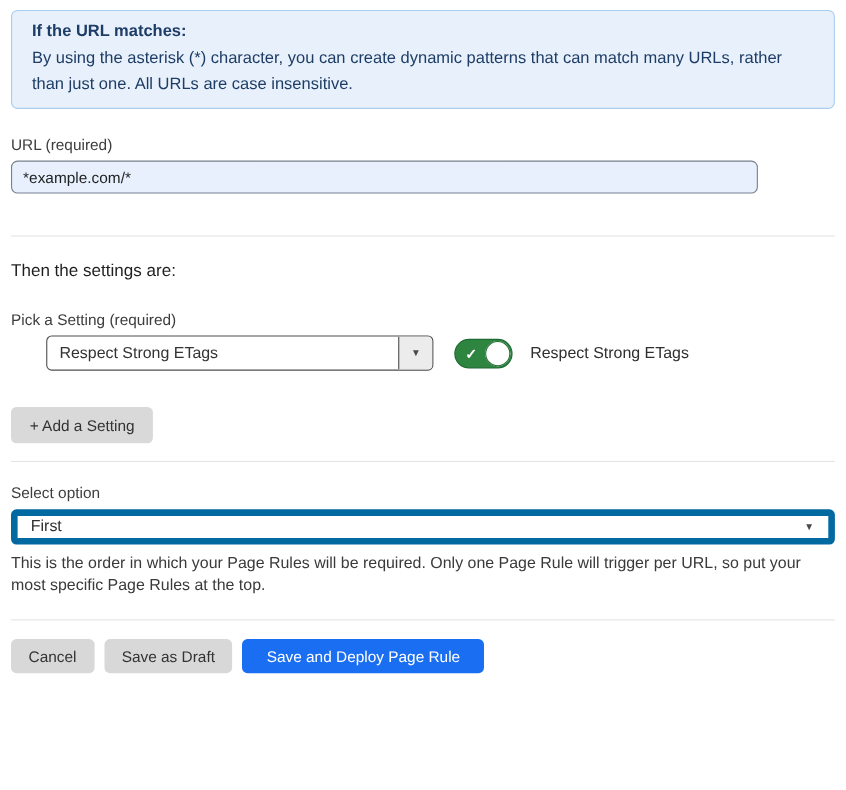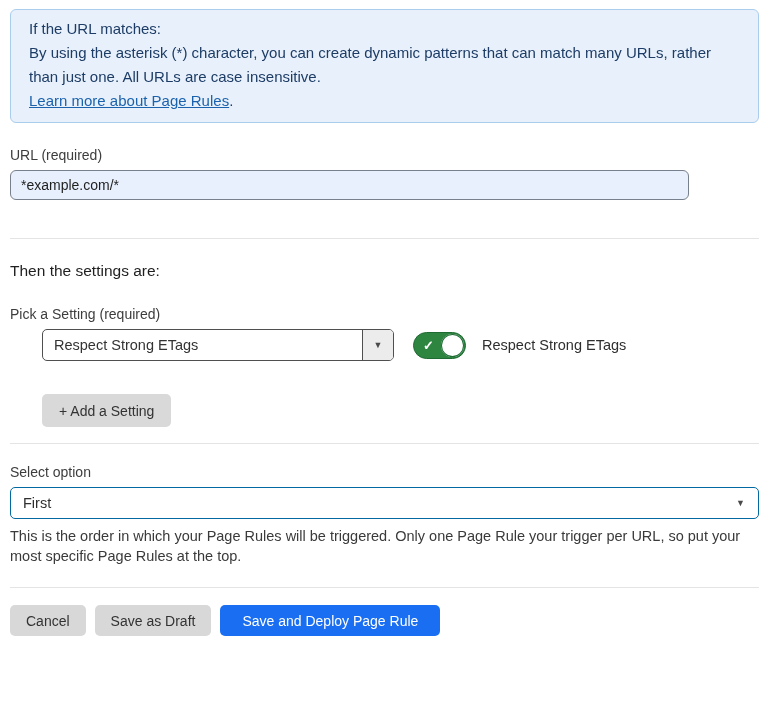--- a/index.html
+++ b/index.html
@@ -29,21 +29,21 @@
   .info-box {
     background: #e8f1fb;
     border: 1px solid #aacdee;
     border-radius: 6px;
     padding: 7px 18px 9px 18px;
     color: #1d3c66;
     font-size: 15px;
     line-height: 24px;
     margin-bottom: 24px;
   }
-  .info-title { font-weight: 400; }
+  .info-title { font-weight: 700; }
   .info-body { }
   .info-link {
     color: #1b62ad;
     text-decoration: underline;
     cursor: pointer;
   }
   .info-link-suffix { color: #1d3c66; }
 
   
   .field-label {
@@ -164,28 +164,27 @@
     margin-top: 33px;
     height: 33px;
     padding: 0 17px;
     background: #d9d9d9;
     color: #333333;
     border: none;
     border-radius: 5px;
     font-size: 14px;
     font-family: "Liberation Sans", sans-serif;
     cursor: pointer;
-    margin-left: 32px;
   }
 
   
   .order-select {
     width: 749px;
     height: 32px;
-    border: 1px solid #0369a1;
+    border: 6px solid #0369a1;
     border-radius: 5px;
     background: #ffffff;
     display: flex;
     align-items: center;
     justify-content: space-between;
     padding: 0 13px 0 12px;
     font-size: 14.5px;
     color: #2f2f2f;
     cursor: pointer;
   }
@@ -224,21 +223,20 @@
 </style>
 </head>
 <body>
 
 <div class="page">
 
 
   <div class="info-box">
     <div class="info-title">If the URL matches:</div>
     <div class="info-body">By using the asterisk (*) character, you can create dynamic patterns that can match many URLs, rather than just one. All URLs are case insensitive.</div>
-    <div><a class="info-link">Learn more about Page Rules</a><span class="info-link-suffix">.</span></div>
   </div>
 
   <label class="field-label">URL (required)</label>
   <input class="url-input" type="text" value="*example.com/*" style="">
 
   <hr class="divider divider-1">
 
   <h2 class="section-heading">Then the settings are:</h2>
 
   <label class="field-label">Pick a Setting (required)</label>
@@ -262,21 +260,21 @@
   <hr class="divider divider-2">
 
 
   <label class="field-label">Select option</label>
 
   <div class="order-select">
     <span>First</span>
     <span class="caret-glyph">▼</span>
   </div>
 
-  <p class="helper-text">This is the order in which your Page Rules will be triggered. Only one Page Rule your trigger per URL, so put your most specific Page Rules at the top.</p>
+  <p class="helper-text">This is the order in which your Page Rules will be required. Only one Page Rule will trigger per URL, so put your most specific Page Rules at the top.</p>
 
   <hr class="divider divider-3">
 
   <div class="footer">
     <button class="btn btn-grey">Cancel</button>
     <button class="btn btn-grey">Save as Draft</button>
     <button class="btn btn-blue">Save and Deploy Page Rule</button>
   </div>
 
 </div>

